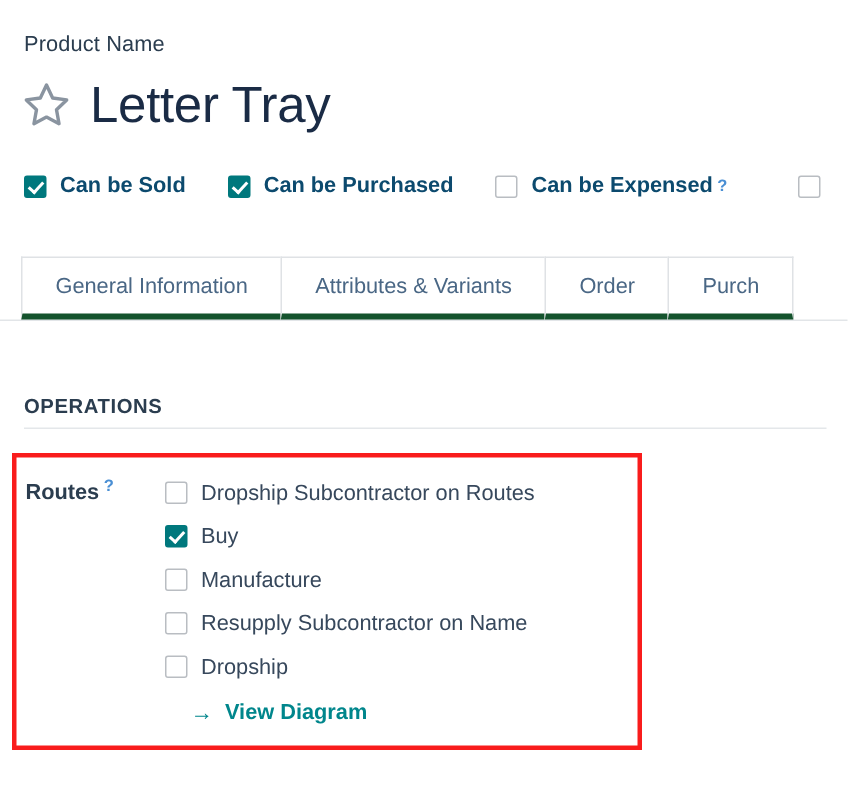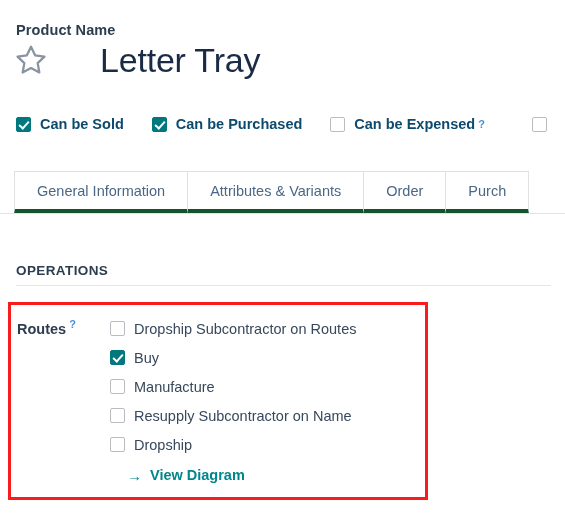--- a/index.html
+++ b/index.html
@@ -21,33 +21,32 @@
     position: relative;
     width: 565px;
     height: 530px;
   }
 
   .field-label {
     position: absolute;
     left: 16px;
     top: 22px;
     font-size: 14.5px;
-    font-weight: bold;
+    font-weight: normal;
     color: #2b3d4f;
     letter-spacing: 0.1px;
   }
 
   .title-row {
     position: absolute;
     left: 14px;
-    top: 37px;
+    top: 47px;
     display: flex;
     align-items: center;
     height: 46px;
-    gap: 40px;
   }
   .star-icon {
     width: 34px;
     height: 34px;
     display: block;
     margin-right: 12px;
     flex: none;
   }
   .product-title {
     font-size: 34px;

